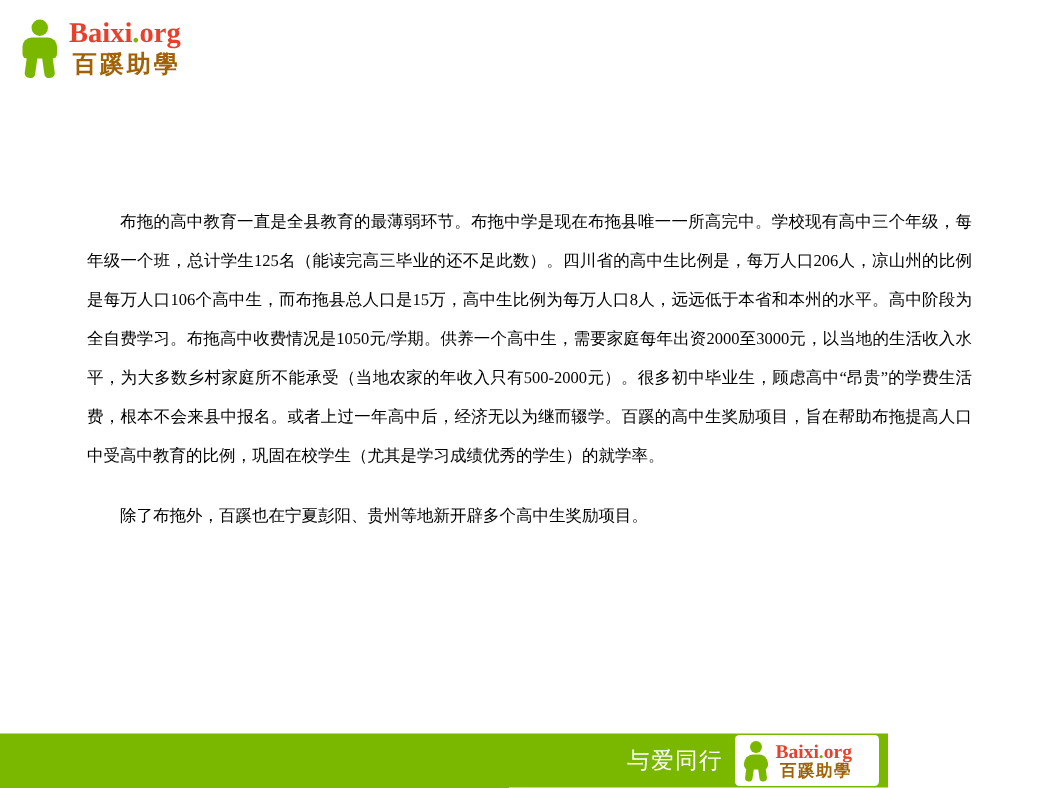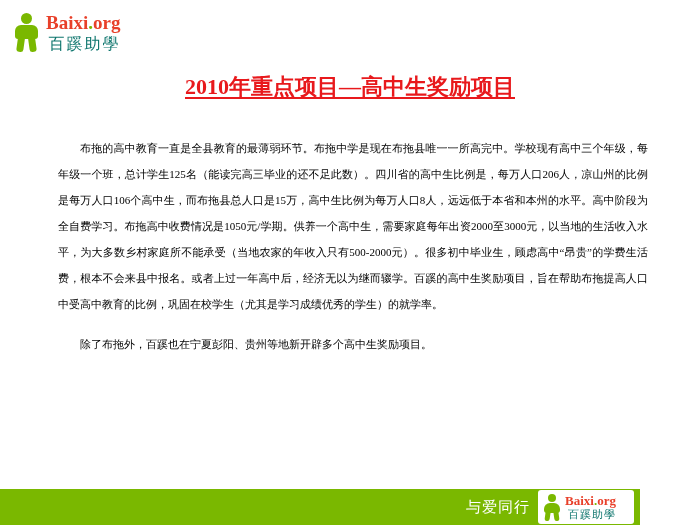--- a/index.html
+++ b/index.html
@@ -81,22 +81,22 @@
     font-weight: bold;
     color: #e8402a;
     letter-spacing: 0px;
     font-family: "Liberation Serif", serif;
   }
   .logo-brand .dot { color: #7ab800; }
   .logo-brand .org { color: #e8402a; }
   .logo-sub {
     margin-top: 4px;
     font-size: 16px;
-    font-weight: normal;
-    color: #0f766e;
+    font-weight: bold;
+    color: #a16207;
     letter-spacing: 2px;
   }
 
   
   .slide-title {
     position: absolute;
     left: 0;
     right: 0;
     top: 72px;
     text-align: center;
@@ -127,21 +127,21 @@
   }
   .para.second {
     margin-top: 14px;
   }
 
   
   .bottom-bar {
     position: absolute;
     left: 0;
     bottom: 0;
-    width: 640px;
+    width: 592px;
     height: 36px;
     background: #7ab800;
     display: flex;
     align-items: center;
     justify-content: flex-end;
   }
   .bottom-slogan {
     color: #ffffff;
     font-size: 15px;
     font-family: "Liberation Serif", serif;
@@ -192,21 +192,20 @@
       <span class="body"></span>
       <span class="leg-l"></span>
       <span class="leg-r"></span>
     </div>
     <div class="logo-text">
       <div class="logo-brand"><span>Baixi</span><span class="dot">.</span><span class="org">org</span></div>
       <div class="logo-sub">百蹊助學</div>
     </div>
   </div>
 
-  <div class="slide-title">2010年重点项目—高中生奖励项目</div>
 
   <div class="body-area">
     <p class="para">布拖的高中教育一直是全县教育的最薄弱环节。布拖中学是现在布拖县唯一一所高完中。学校现有高中三个年级，每年级一个班，总计学生125名（能读完高三毕业的还不足此数）。四川省的高中生比例是，每万人口206人，凉山州的比例是每万人口106个高中生，而布拖县总人口是15万，高中生比例为每万人口8人，远远低于本省和本州的水平。高中阶段为全自费学习。布拖高中收费情况是1050元/学期。供养一个高中生，需要家庭每年出资2000至3000元，以当地的生活收入水平，为大多数乡村家庭所不能承受（当地农家的年收入只有500-2000元）。很多初中毕业生，顾虑高中“昂贵”的学费生活费，根本不会来县中报名。或者上过一年高中后，经济无以为继而辍学。百蹊的高中生奖励项目，旨在帮助布拖提高人口中受高中教育的比例，巩固在校学生（尤其是学习成绩优秀的学生）的就学率。</p>
     <p class="para second">除了布拖外，百蹊也在宁夏彭阳、贵州等地新开辟多个高中生奖励项目。</p>
   </div>
 
   <div class="bottom-bar">
     <div class="bottom-slogan">与爱同行</div>
     <div class="bottom-logo">
       <div class="logo-mark">

